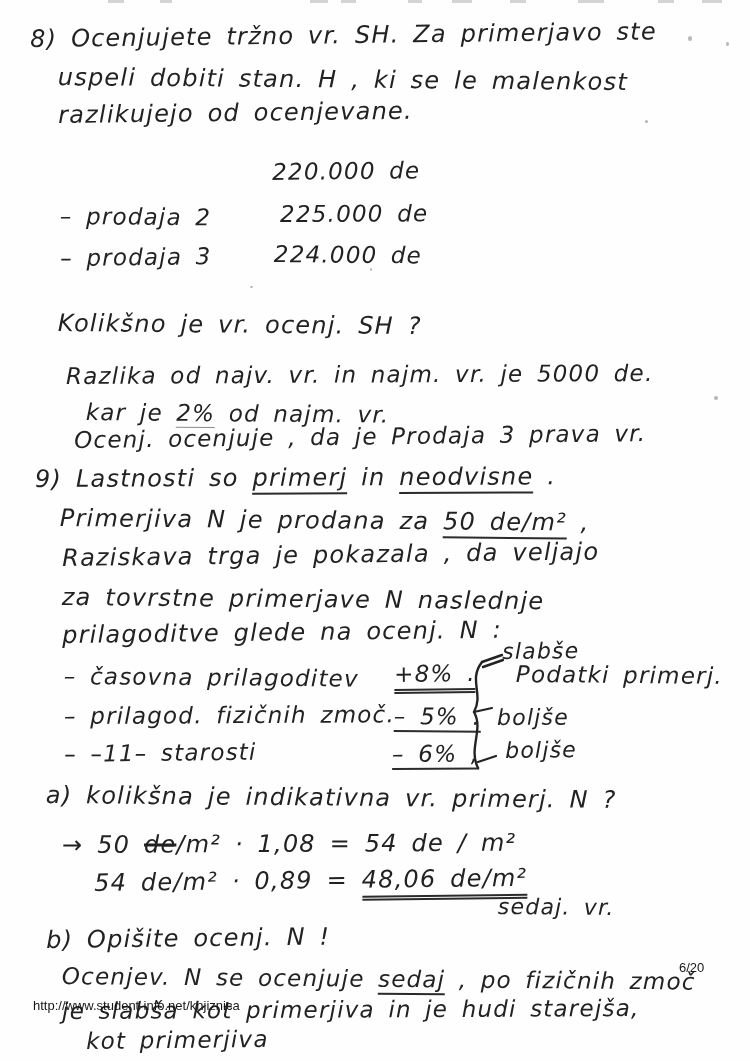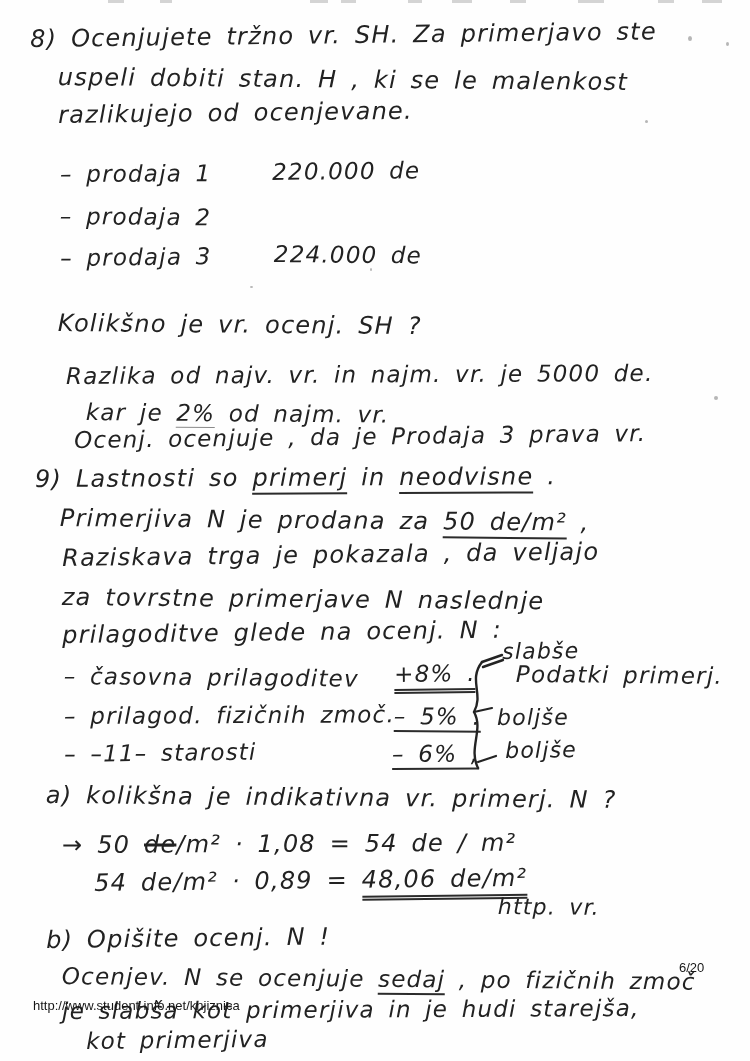--- a/index.html
+++ b/index.html
@@ -52,23 +52,23 @@
   <div class="dot" style="left:726px;top:42px;width:3px;height:4px"></div>
   <div class="dot" style="left:645px;top:120px;width:3px;height:3px"></div>
   <div class="dot" style="left:714px;top:396px;width:4px;height:4px"></div>
   <div class="dot" style="left:370px;top:268px;width:2px;height:3px"></div>
   <div class="dot" style="left:250px;top:286px;width:3px;height:2px"></div>
 
   <div class="hw big rA" style="left:30px;top:24px">8) Ocenjujete tržno vr. SH. Za primerjavo ste</div>
   <div class="hw big rB" style="left:58px;top:62px">uspeli  dobiti  stan. H , ki se le malenkost</div>
   <div class="hw big rA" style="left:58px;top:100px">razlikujejo od ocenjevane.</div>
 
-  <div class="hw rC" style="left:60px;top:160px">– prodaja 1</div>
   <div class="hw rA" style="left:272px;top:158px">220.000 de</div>
   <div class="hw rB" style="left:60px;top:202px">– prodaja 2</div>
+  <div class="hw rC" style="left:280px;top:200px">225.000 de</div>
   <div class="hw rA" style="left:60px;top:244px">– prodaja 3</div>
   <div class="hw rB" style="left:274px;top:240px">224.000 de</div>
 
   <div class="hw big rB" style="left:58px;top:308px">Kolikšno je  vr. ocenj. SH ?</div>
   <div class="hw rC" style="left:66px;top:362px">Razlika od najv. vr. in najm. vr. je 5000 de.</div>
   <div class="hw rB" style="left:86px;top:398px"><span>kar je  </span><span class="u-thin">2%</span><span>  od najm. vr.</span></div>
   <div class="hw rA" style="left:74px;top:426px">Ocenj. ocenjuje , da je  Prodaja 3   prava vr.</div>
 
   <div class="hw big rC" style="left:35px;top:464px"><span>9) Lastnosti so </span><span class="u">primerj</span><span> in </span><span class="u">neodvisne</span><span> .</span></div>
   <div class="hw big rB" style="left:60px;top:503px"><span>Primerjiva N  je prodana za </span><span class="u">50 de/m²</span><span> ,</span></div>
@@ -92,21 +92,21 @@
     <path d="M30,14 C16,32 32,46 22,64 C32,82 16,100 26,120" stroke="#232323" stroke-width="2.4" fill="none" stroke-linecap="round"></path>
     <path d="M30,14 L50,7" stroke="#232323" stroke-width="2.4" fill="none" stroke-linecap="round"></path>
     <path d="M31,19 L51,12" stroke="#232323" stroke-width="2.4" fill="none" stroke-linecap="round"></path>
     <path d="M22,64 L40,60" stroke="#232323" stroke-width="2.2" fill="none" stroke-linecap="round"></path>
     <path d="M26,114 L44,108" stroke="#232323" stroke-width="2.2" fill="none" stroke-linecap="round"></path>
   </svg>
 
   <div class="hw big rB" style="left:46px;top:780px">a) kolikšna je indikativna vr. primerj. N ?</div>
   <div class="hw big rC" style="left:62px;top:830px"><span>→   50 </span><span class="scratch">de</span><span>/m² · 1,08  =  54 de / m²</span></div>
   <div class="hw big rA" style="left:94px;top:868px"><span>54 de/m² ·  0,89  =  </span><span class="uu">48,06  de/m²</span></div>
-  <div class="hw small rB" style="left:498px;top:893px">http. vr.</div>
+  <div class="hw small rB" style="left:498px;top:893px">sedaj. vr.</div>
 
   <div class="hw big rA" style="left:46px;top:925px">b) Opišite  ocenj. N !</div>
   <div class="hw rB" style="left:62px;top:962px"><span>Ocenjev. N  se  ocenjuje  </span><span class="u">sedaj</span><span> , po fizičnih zmoč</span></div>
   <div class="hw rC" style="left:62px;top:997px">je slabša kot primerjiva in je hudi starejša,</div>
   <div class="hw rA" style="left:86px;top:1027px">kot primerjiva</div>
 
   <div class="print" style="left:33px;top:998px">http://www.student-info.net/knjiznica</div>
   <div class="print" style="left:679px;top:960px">6/20</div>
 
 </div>

